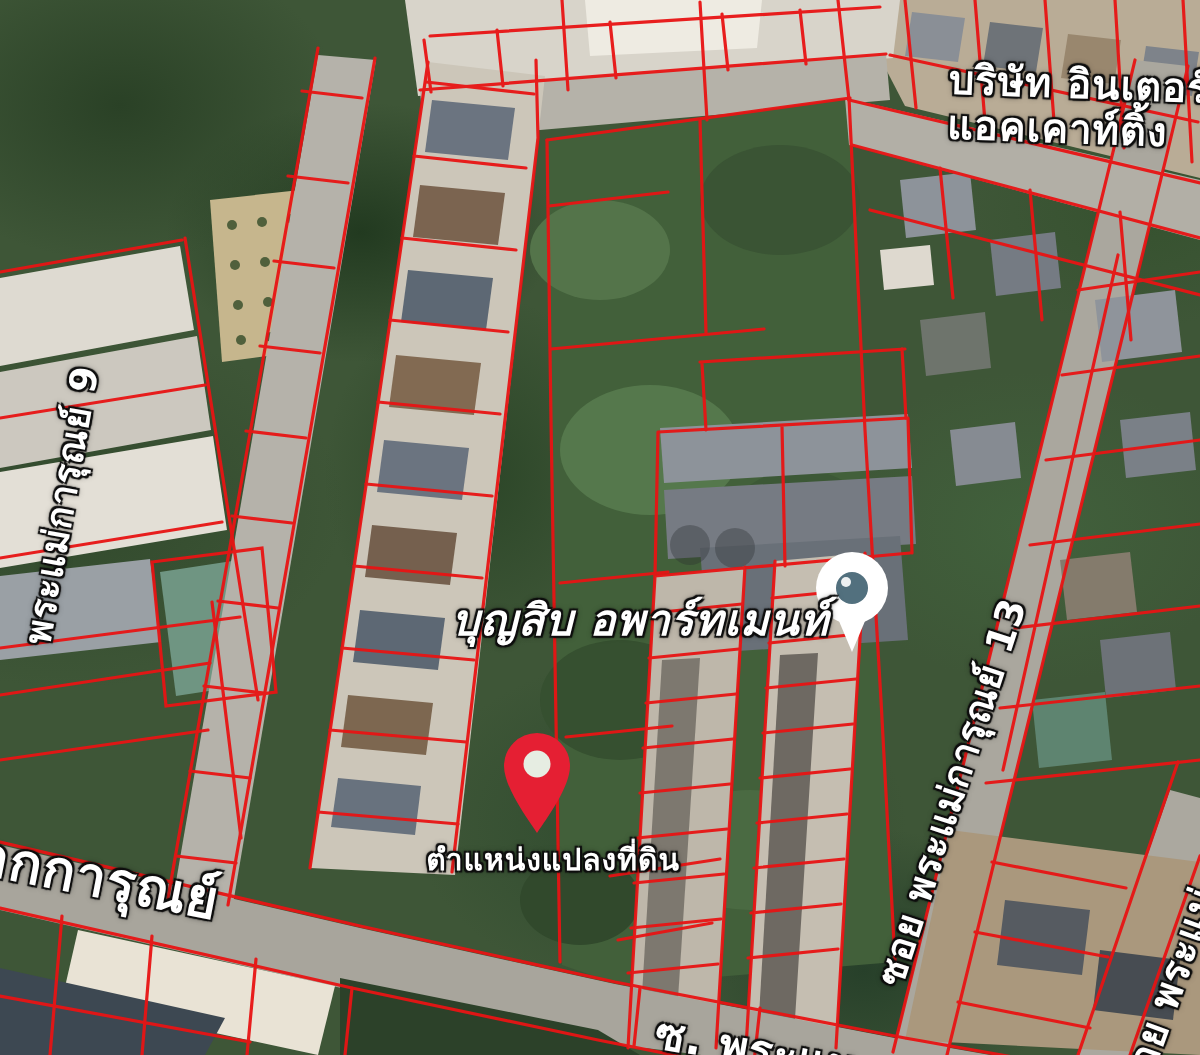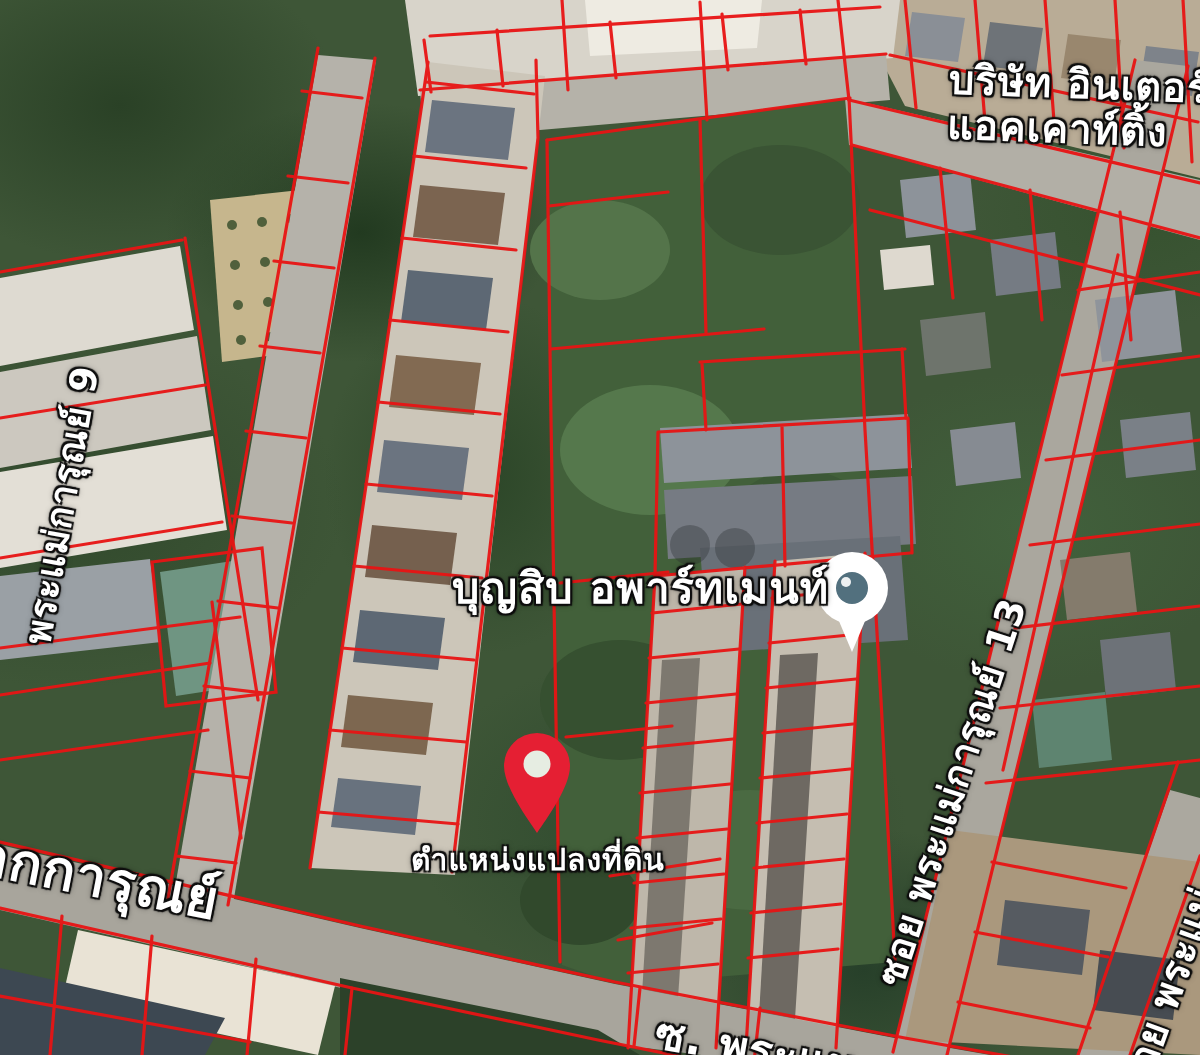--- a/index.html
+++ b/index.html
@@ -17,22 +17,22 @@
       radial-gradient(ellipse 300px 220px at 72% 92%, #27402a 0%, rgba(39,64,42,0) 65%),
       radial-gradient(ellipse 260px 180px at 95% 20%, #36522f 0%, rgba(54,82,47,0) 65%);
   }
   svg.layer{position:absolute;left:0;top:0;}
   .maplabel{
     position:absolute;color:#ffffff;font-weight:bold;white-space:nowrap;
     text-shadow:-2px -2px 1px #0d0d0d,2px -2px 1px #0d0d0d,-2px 2px 1px #0d0d0d,2px 2px 1px #0d0d0d,0 0 6px rgba(0,0,0,.7);
     letter-spacing:1px;line-height:1.12;
   }
   .lab-company{left:948px;top:62px;font-size:40px;transform:rotate(2deg);}
-  .lab-apartment{left:452px;top:564px;font-size:43px;}
-  .lab-pin{left:396px;top:843px;width:284px;text-align:center;font-size:30px;}
+  .lab-apartment{left:452px;top:596px;font-size:43px;font-style:italic;}
+  .lab-pin{left:396px;top:843px;width:284px;text-align:right;font-size:30px;}
   .lab-road9{left:62px;top:505px;font-size:37px;transform:translate(-50%,-50%) rotate(-80deg);}
   .lab-karun{left:-15px;top:826px;font-size:54px;transform:rotate(11deg);transform-origin:left top;}
   .lab-soi13{left:952px;top:792px;font-size:38px;transform:translate(-50%,-50%) rotate(-72deg);}
   .lab-soiright{left:1168px;top:992px;font-size:40px;transform:translate(-50%,-50%) rotate(-70deg);}
   .lab-roadbottom{left:660px;top:1008px;font-size:44px;transform:rotate(10deg);transform-origin:left top;}
 </style>
 </head>
 <body>
 
 <div id="stage">

